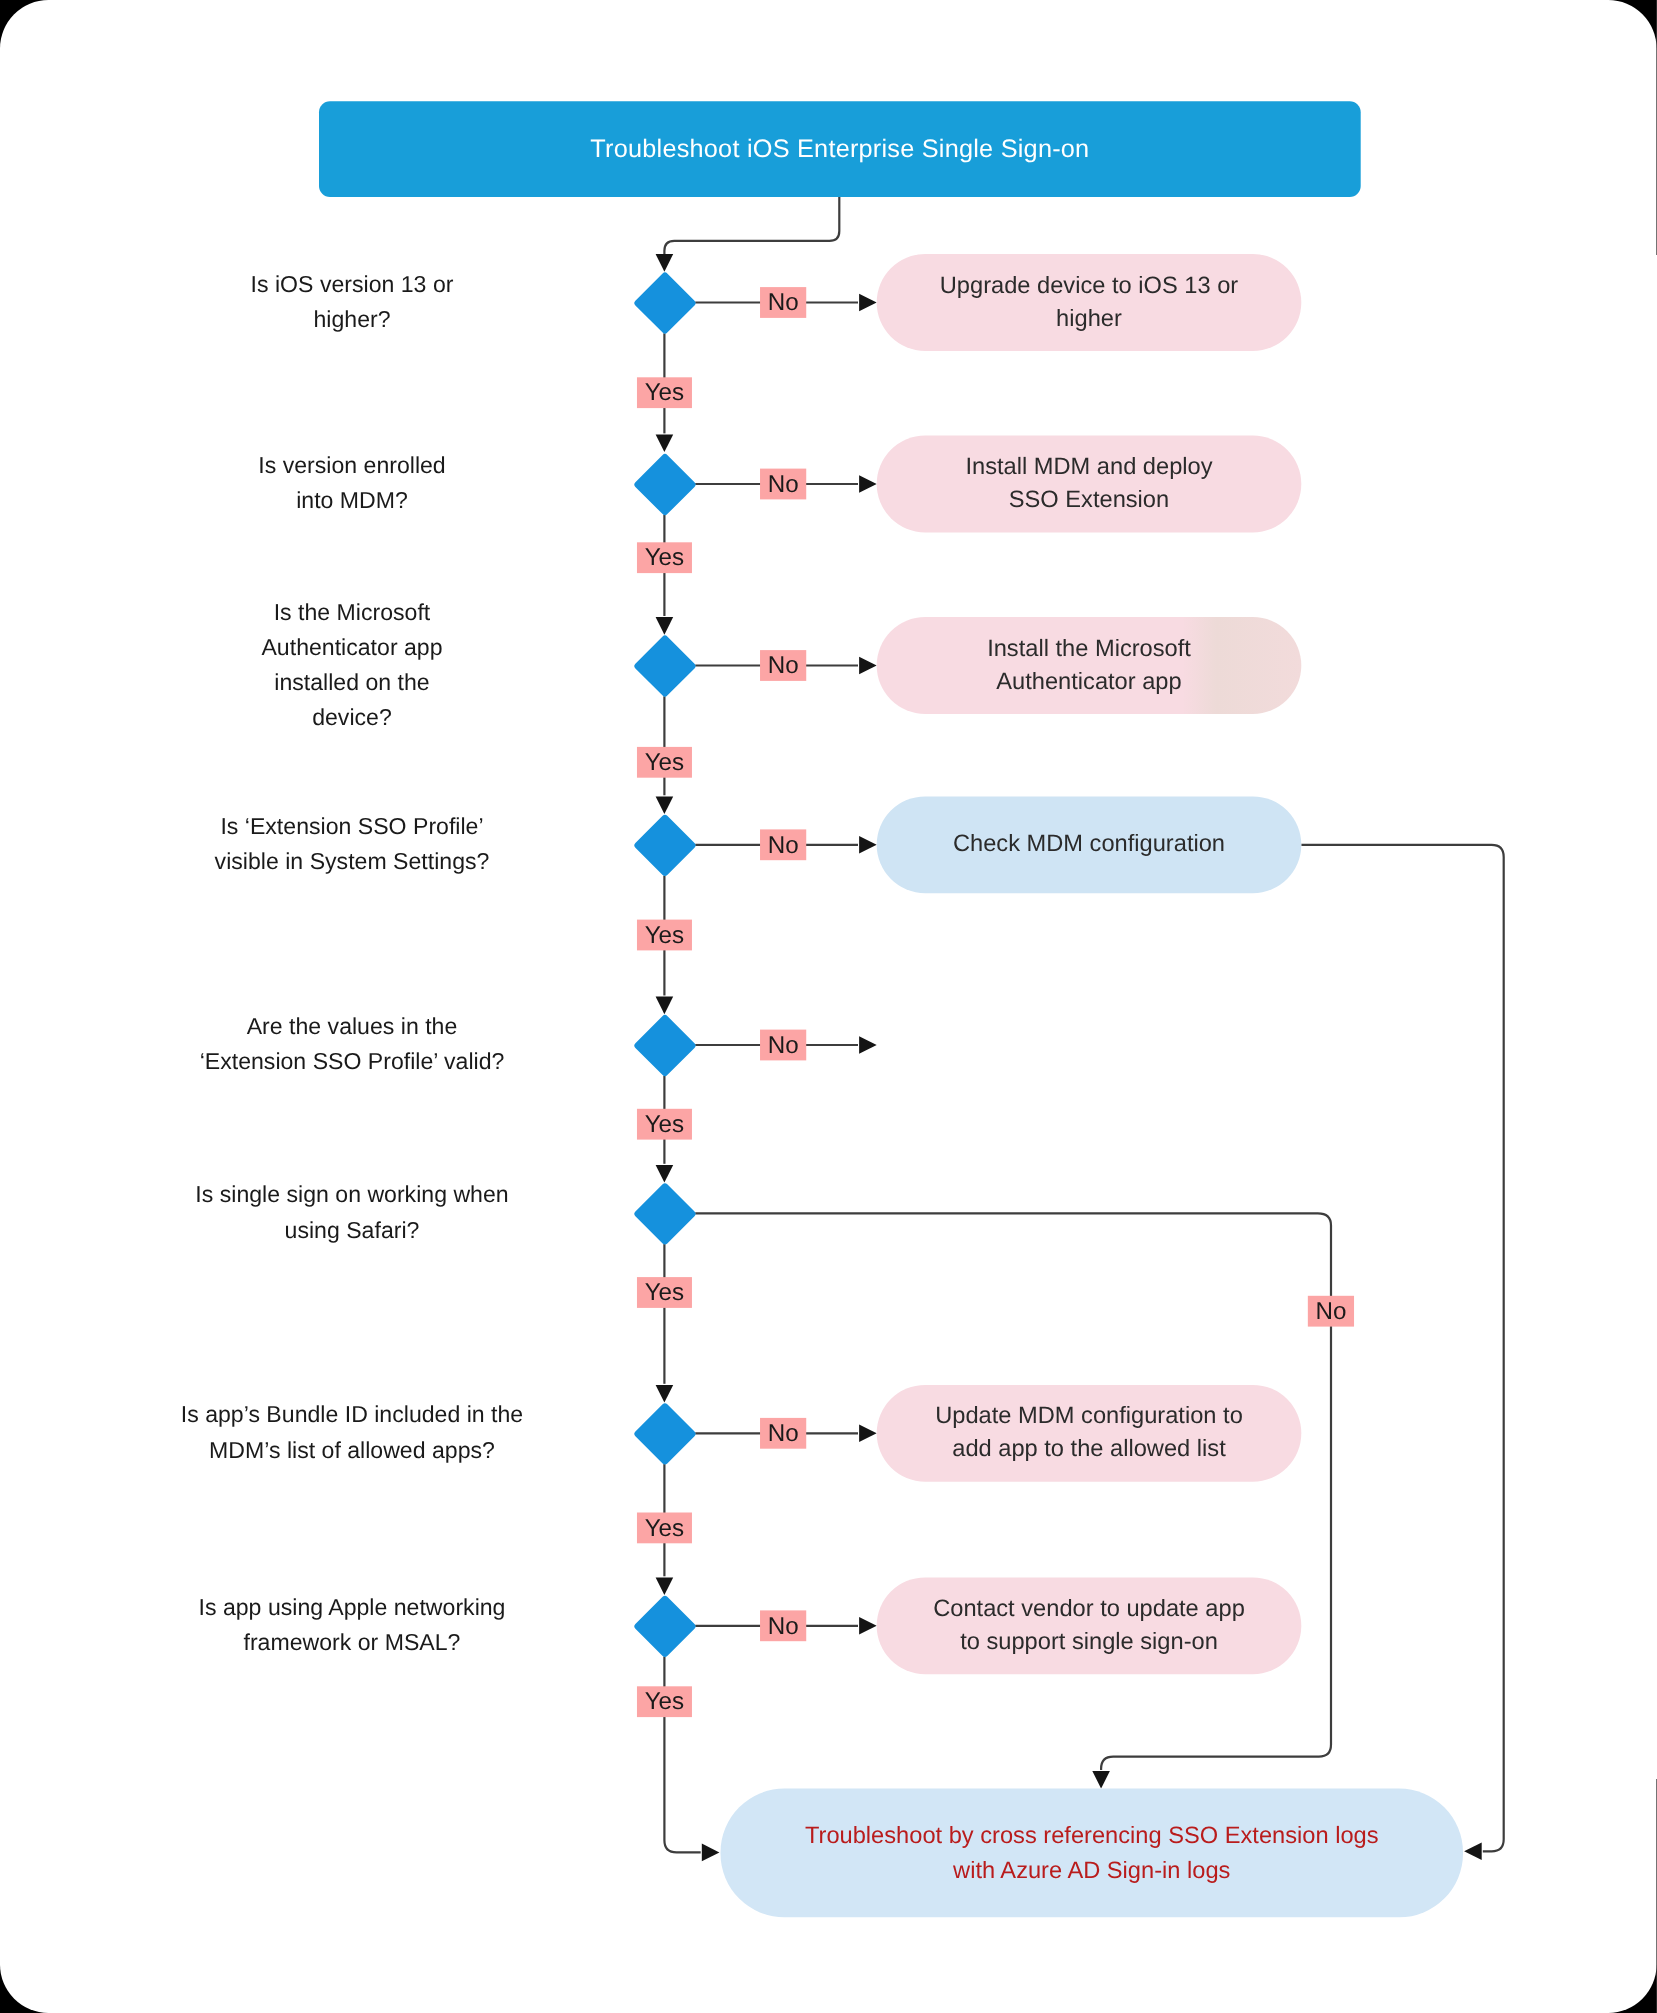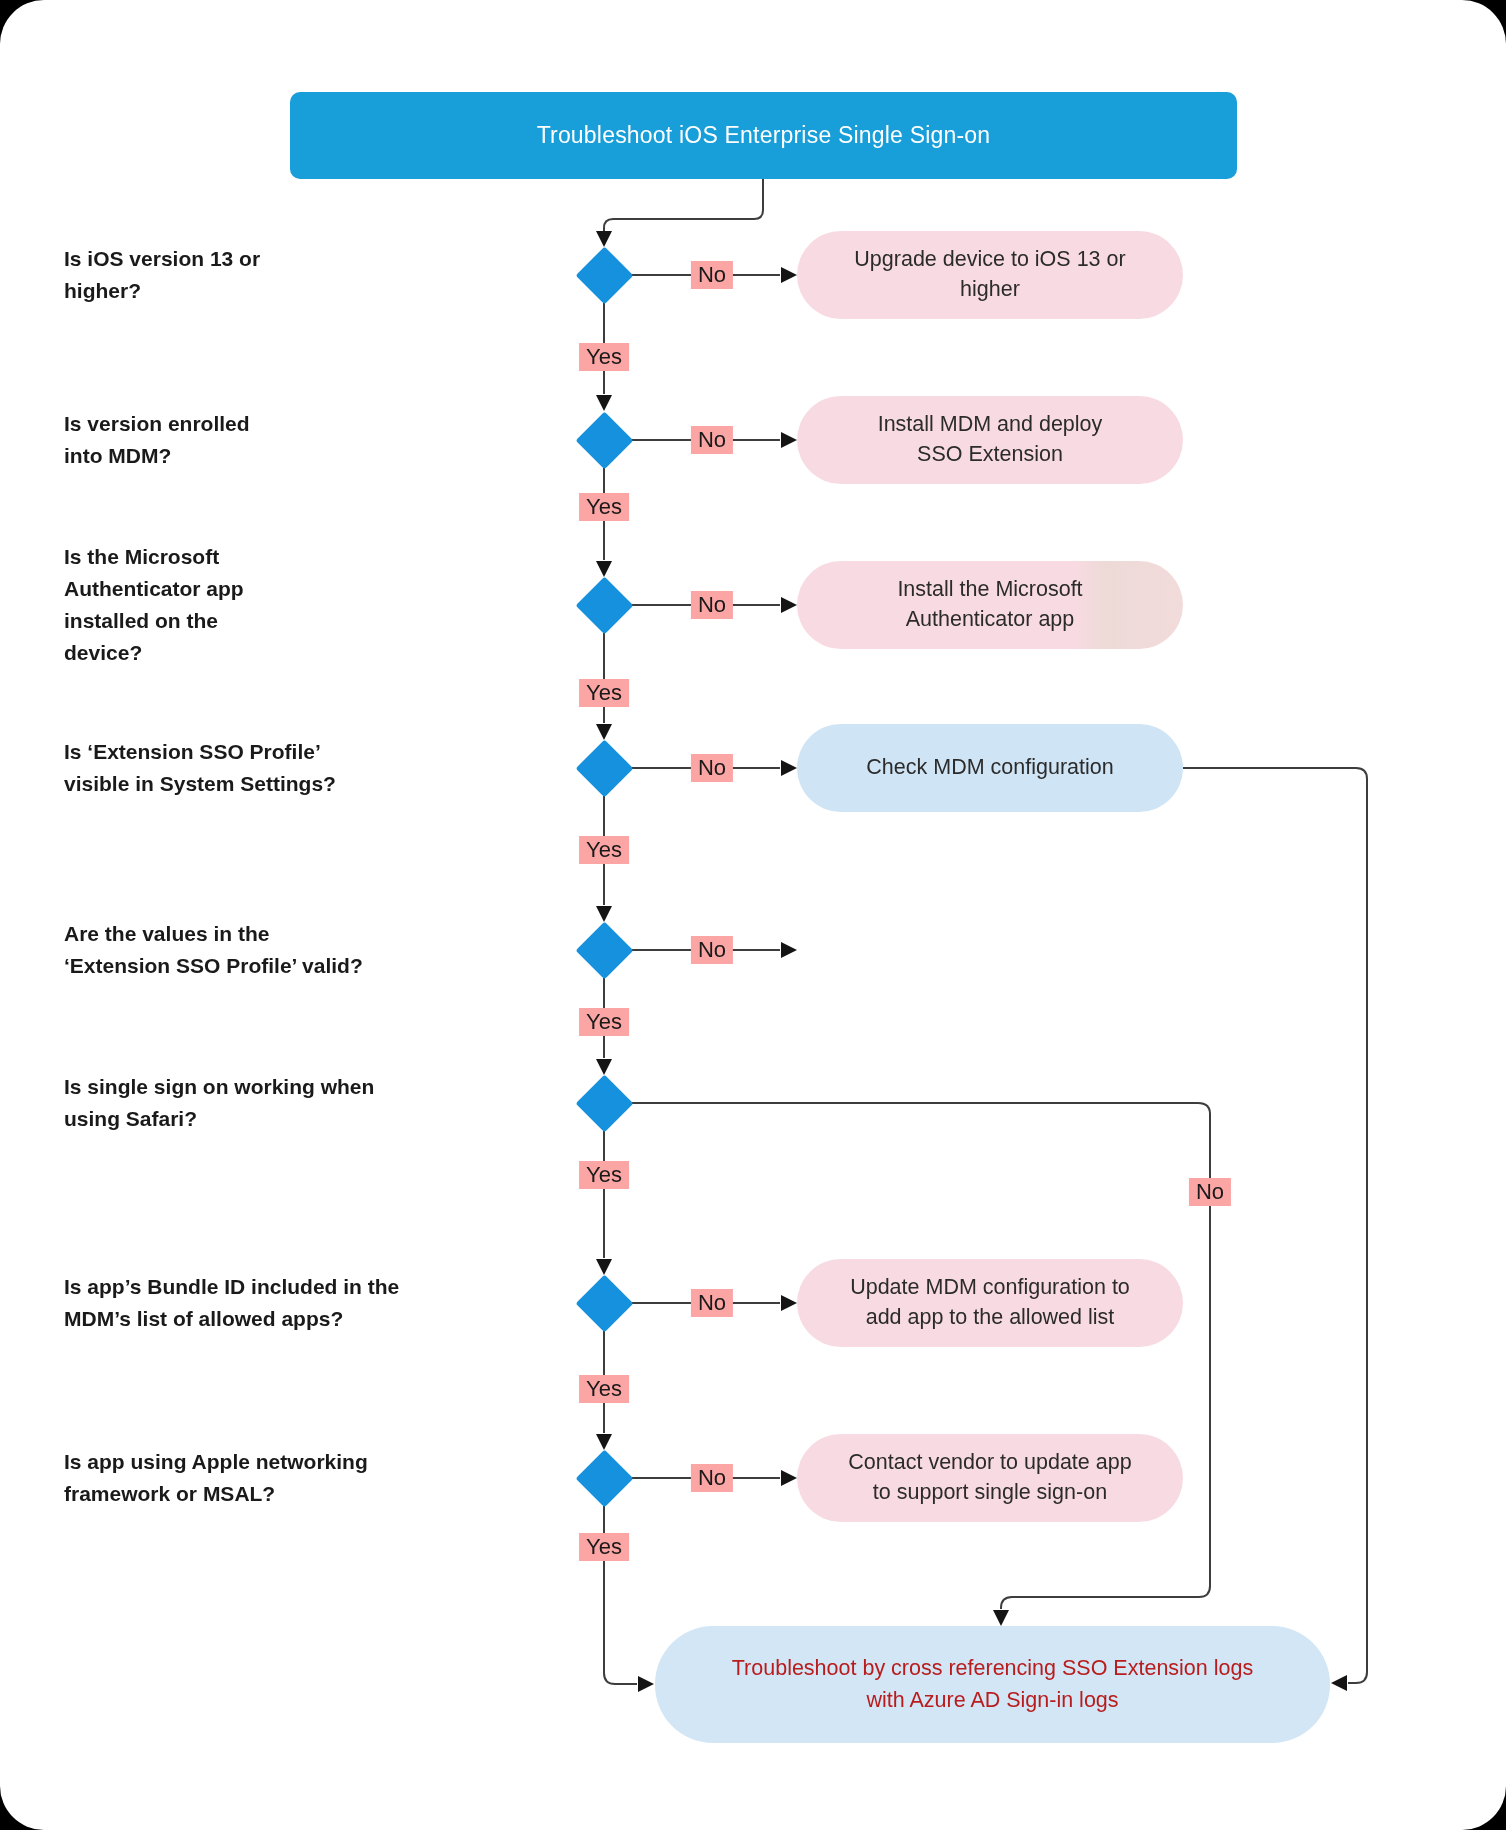--- a/index.html
+++ b/index.html
@@ -9,23 +9,23 @@
     border-radius:44px;overflow:hidden;
   }
   .layer{position:absolute;left:0;top:0;}
   .title-box{
     position:absolute;left:290px;top:92px;width:947px;height:87px;
     background:#189ed9;border-radius:10px;
     display:flex;align-items:center;justify-content:center;
     color:#ffffff;font-size:23px;font-weight:normal;letter-spacing:.2px;
   }
   .question{
-    position:absolute;left:64px;width:480px;text-align:left;
+    position:absolute;left:80px;width:480px;text-align:center;
     transform:translateY(-50%);
-    font-size:21px;font-weight:bold;color:#1a1a1a;line-height:1.52;
+    font-size:21px;font-weight:normal;color:#1a1a1a;line-height:1.52;
     white-space:pre-line;
   }
   .diamond{
     position:absolute;width:41px;height:41px;background:#1591dd;
     transform:rotate(45deg);border-radius:3px;
   }
   .action-box{
     position:absolute;left:797px;width:386px;height:88px;border-radius:44px;
     display:flex;align-items:center;justify-content:center;text-align:center;
     font-size:21.5px;color:#2b2b2b;line-height:1.38;white-space:pre-line;

